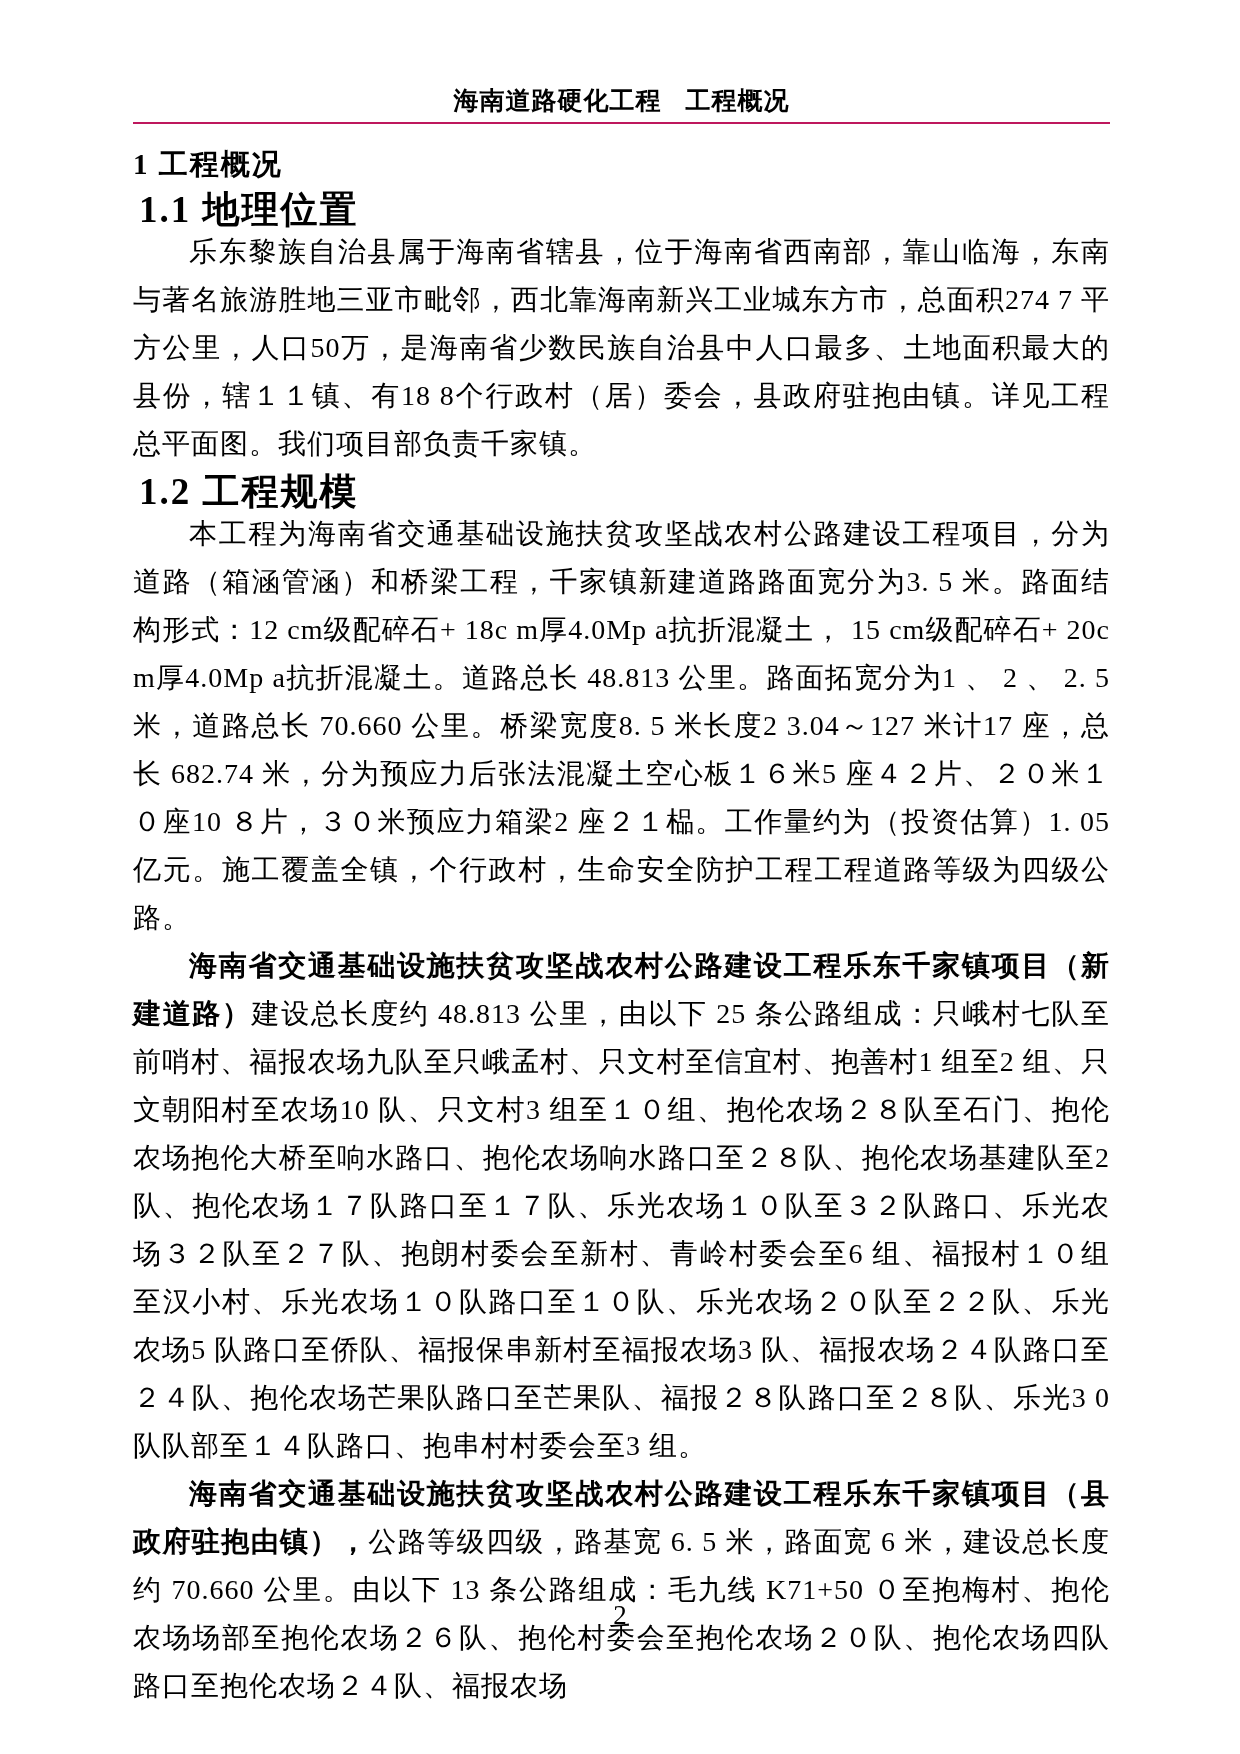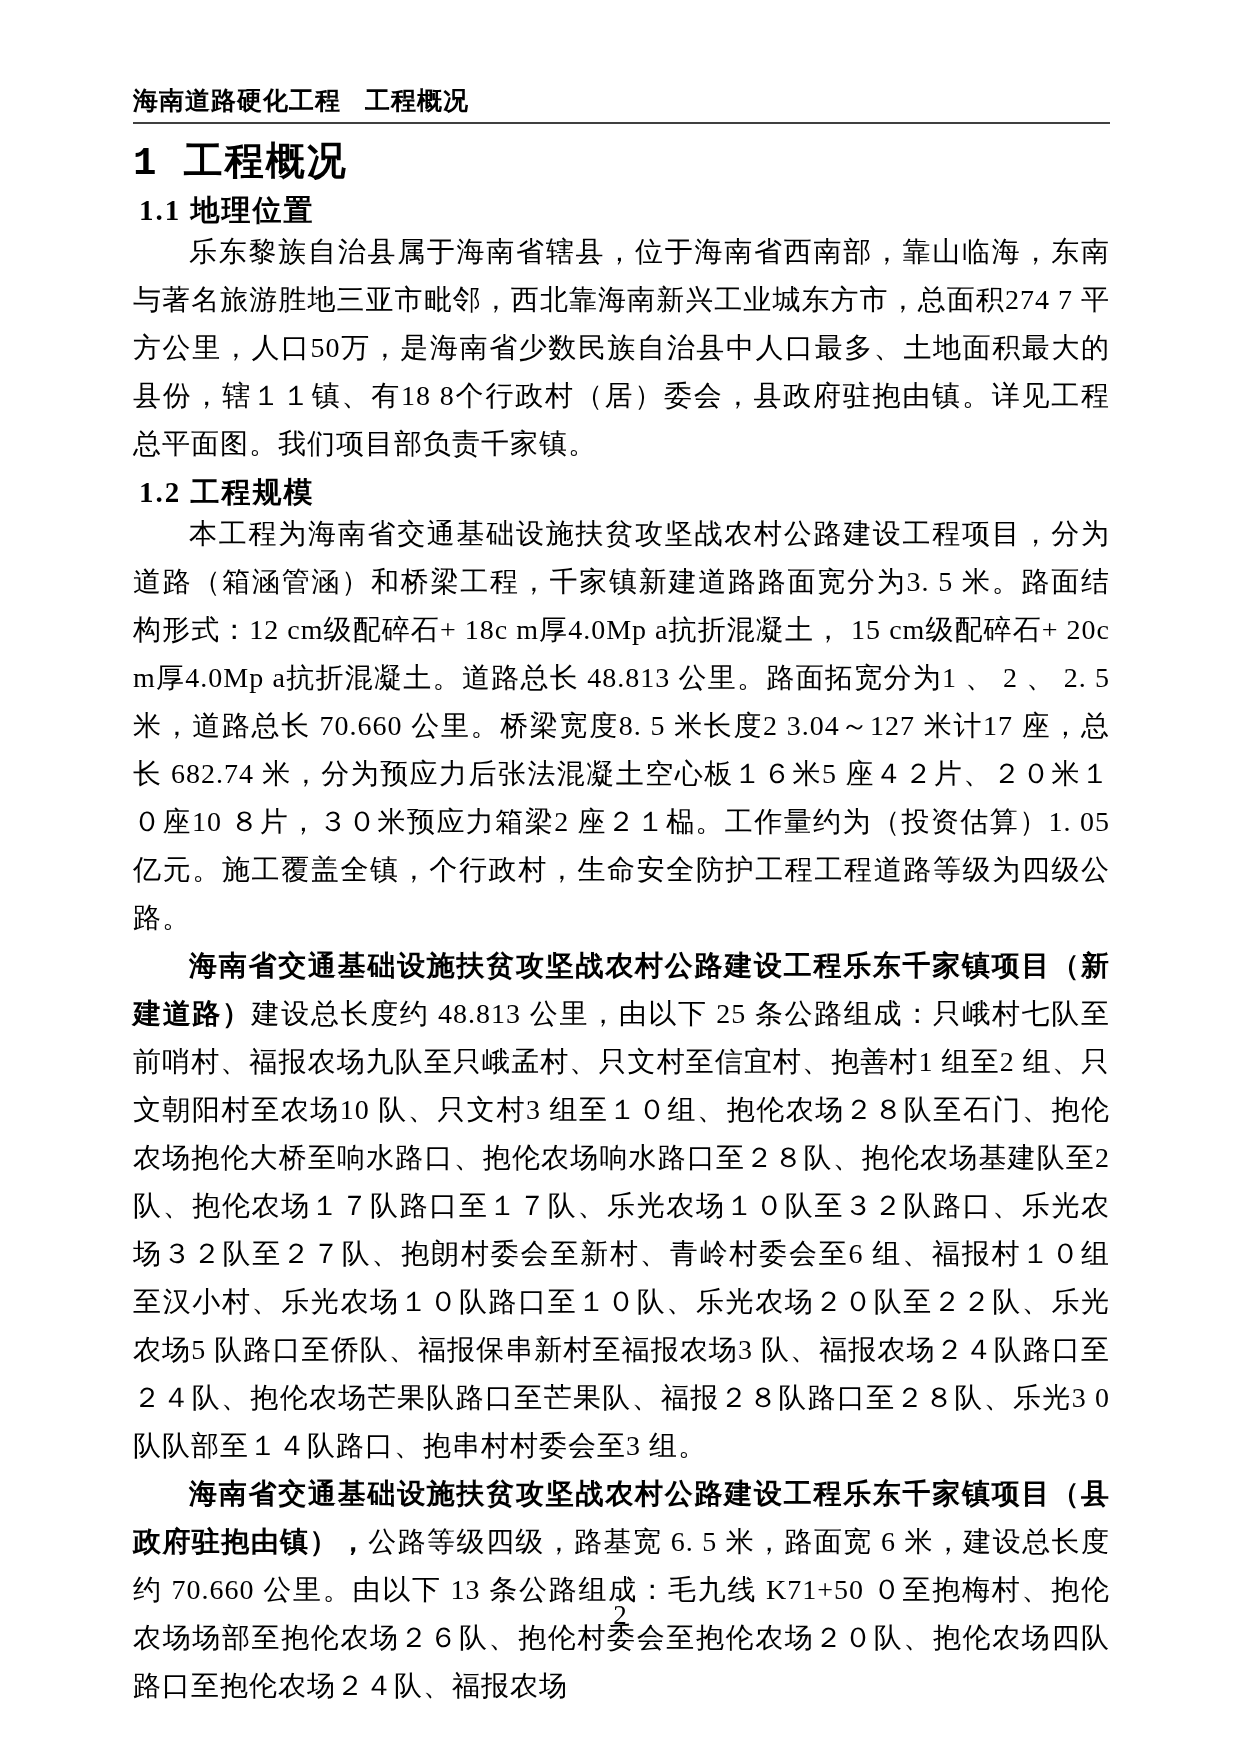--- a/index.html
+++ b/index.html
@@ -3,31 +3,30 @@
 <meta charset="utf-8">
 <style>
   html,body{margin:0;padding:0;background:#888;}
   .page{
     width:1240px;height:1754px;margin:0 auto;background:#ffffff;color:#000;
     box-sizing:border-box;position:relative;overflow:hidden;
     padding:86px 130px 0 133px;
     font-family:"Liberation Serif","DejaVu Serif",serif;
   }
   .doc-header{
-    display:flex;justify-content:flex-start;align-items:flex-end;
+    display:flex;justify-content:center;align-items:flex-end;
     font-size:25px;line-height:30px;font-weight:700;letter-spacing:1px;
-    padding-bottom:6px;border-bottom:2px solid #404040;gap:24px;
+    padding-bottom:6px;border-bottom:2px solid #be185d;gap:24px;
   }
   .h1{
-    font-size:39px;line-height:36px;font-weight:700;letter-spacing:2px;
+    font-size:29px;line-height:36px;font-weight:700;letter-spacing:2px;
     margin:22px 0 0 0;
-    font-family:Liberation Mono, monospace;
   }
   .h2{
-    font-size:29px;line-height:36px;font-weight:700;letter-spacing:2px;
+    font-size:37px;line-height:36px;font-weight:700;letter-spacing:2px;
     margin:10px 0 0 0;padding-left:6px;
   }
   .h2.second{margin-top:6px;}
   p.body{
     font-size:28px;line-height:48px;letter-spacing:1px;
     margin:0 0 0 0;text-indent:2em;
     text-align:justify;text-justify:inter-character;
   }
   p.body.cont{margin-top:0;}
   p.body b{font-weight:700;}

